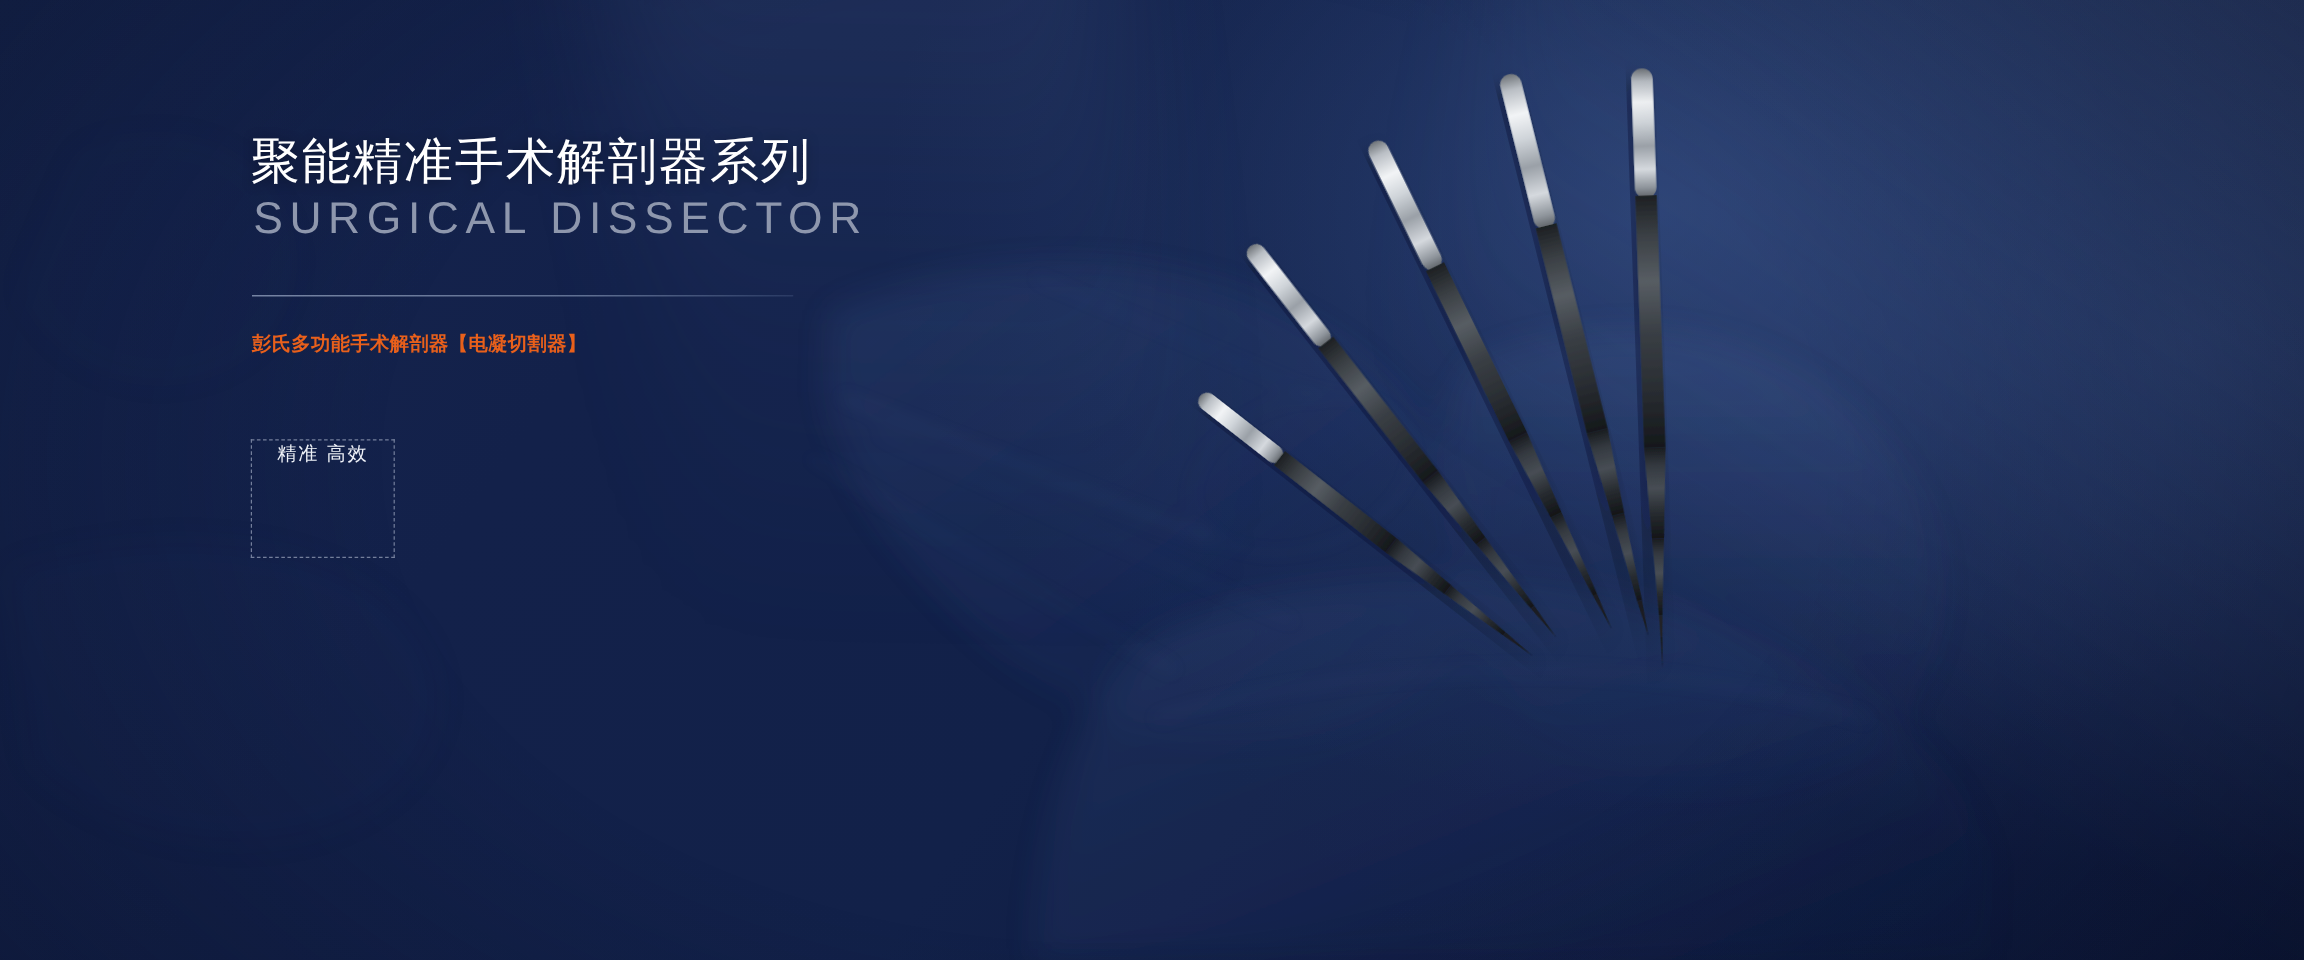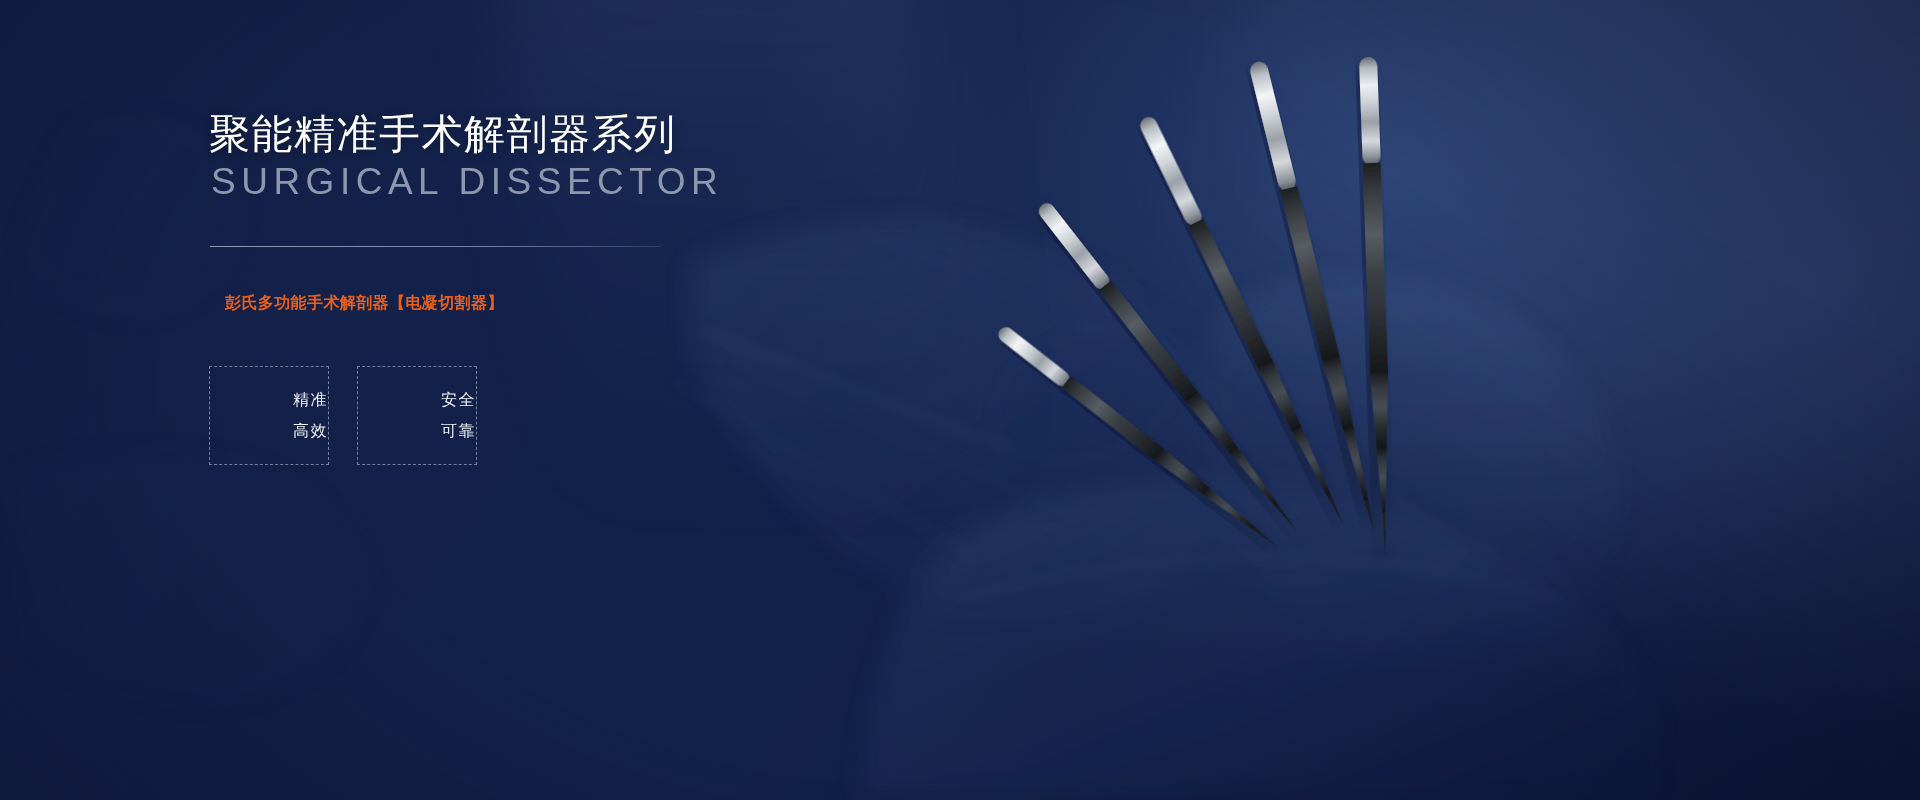--- a/index.html
+++ b/index.html
@@ -105,43 +105,43 @@
     left: 1px;
     width: 451px;
     height: 1px;
     background: linear-gradient(90deg, rgba(163,178,205,0.85) 0%, rgba(150,167,198,0.72) 62%, rgba(120,140,180,0.25) 100%);
   }
 
   .subtitle {
     position: absolute;
     top: 277px;
     left: 1px;
-    margin: 15px;
+    margin: 0;
     font-size: 16px;
     line-height: 1.4;
     font-weight: 700;
     letter-spacing: 0.4px;
     color: #e9601b;
     white-space: nowrap;
   }
 
   
   .features {
     position: absolute;
     top: 366px;
     left: 0;
     display: flex;
     gap: 28px;
   }
   .feature-box {
     width: 120px;
     height: 99px;
     display: flex;
-    flex-direction: column;
-    align-items: flex-end;
+    flex-direction: row;
+    align-items: flex-start;
     justify-content: center;
     gap: 6px;
     box-sizing: border-box;
   }
   .feature-box.dim   { border: 1px dashed rgba(197,206,224,0.55); }
   .feature-box.bright{ border: 2px dashed rgba(255,255,255,0.92); }
   .feature-line {
     font-size: 16px;
     line-height: 1.55;
     color: #eef1f7;
@@ -301,20 +301,16 @@
     <div class="subtitle">彭氏多功能手术解剖器【电凝切割器】</div>
 
     <div class="features">
 
       <div class="feature-box dim">
         <span class="feature-line">精准</span>
         <span class="feature-line">高效</span>
       </div>
 
 
-      <div class="feature-box dim">
-        <span class="feature-line">安全</span>
-        <span class="feature-line">可靠</span>
-      </div>
 
     </div>
   </div>
 </div>
 
 </body></html>

